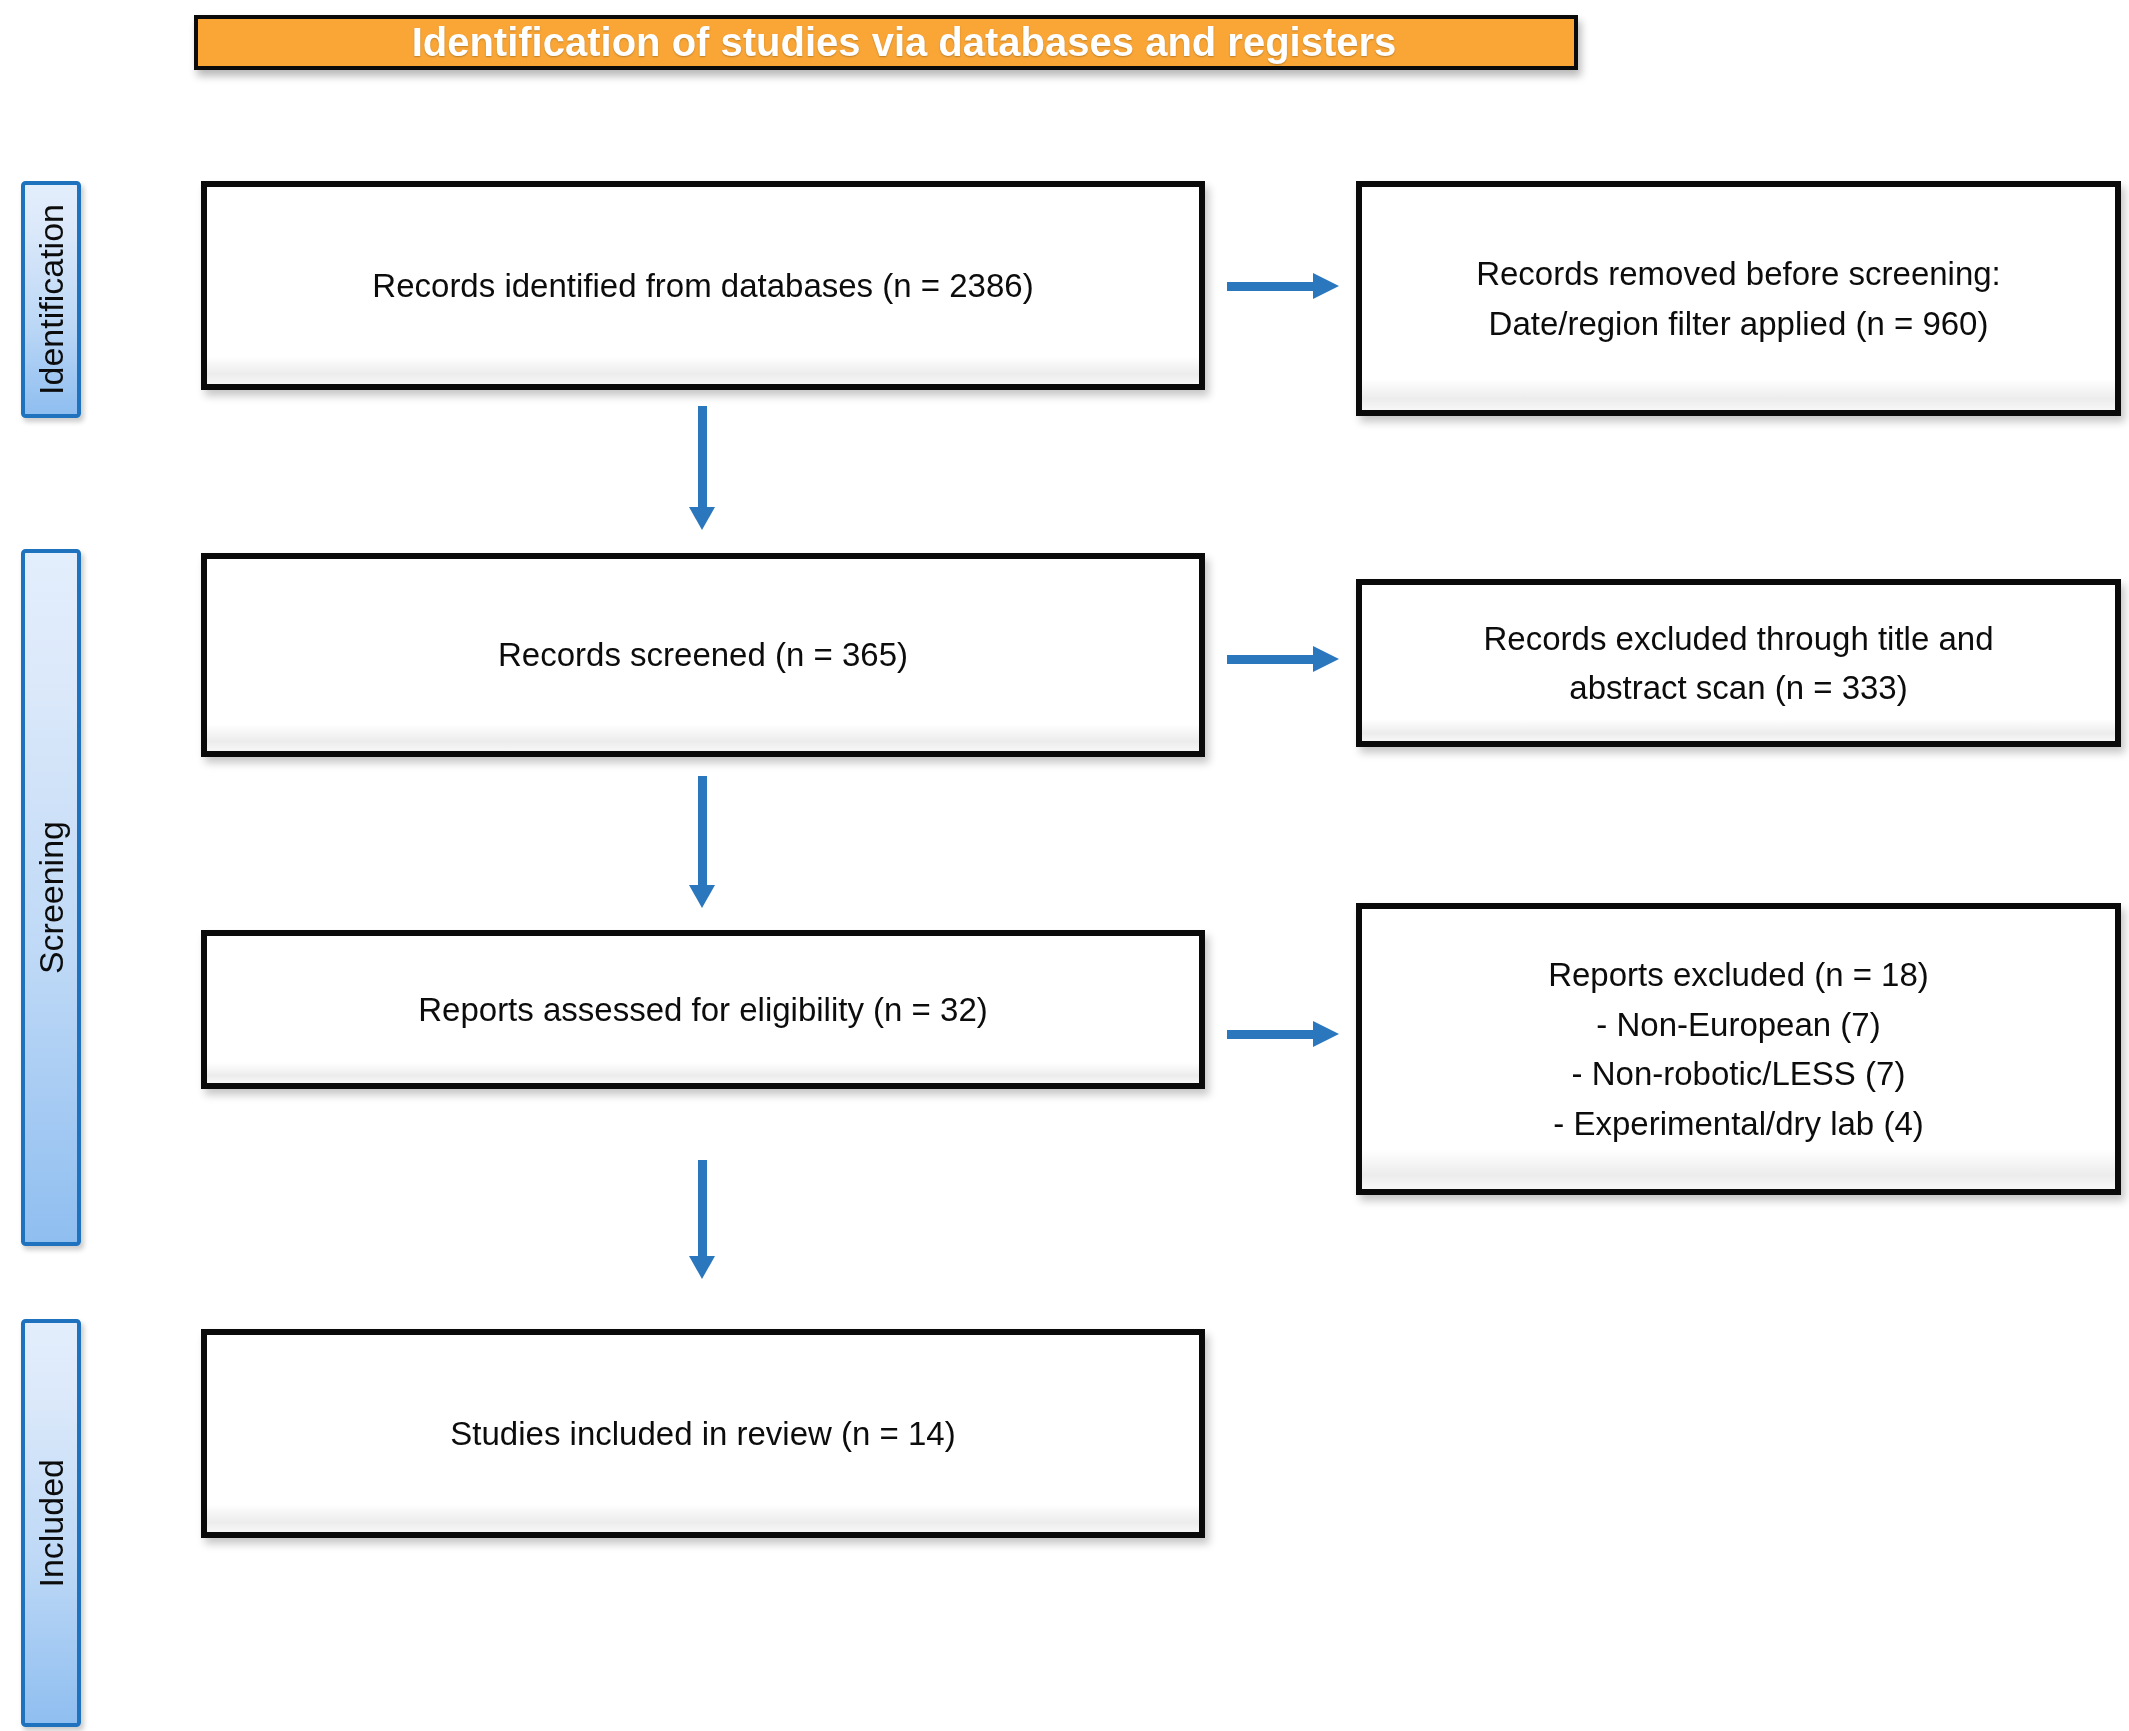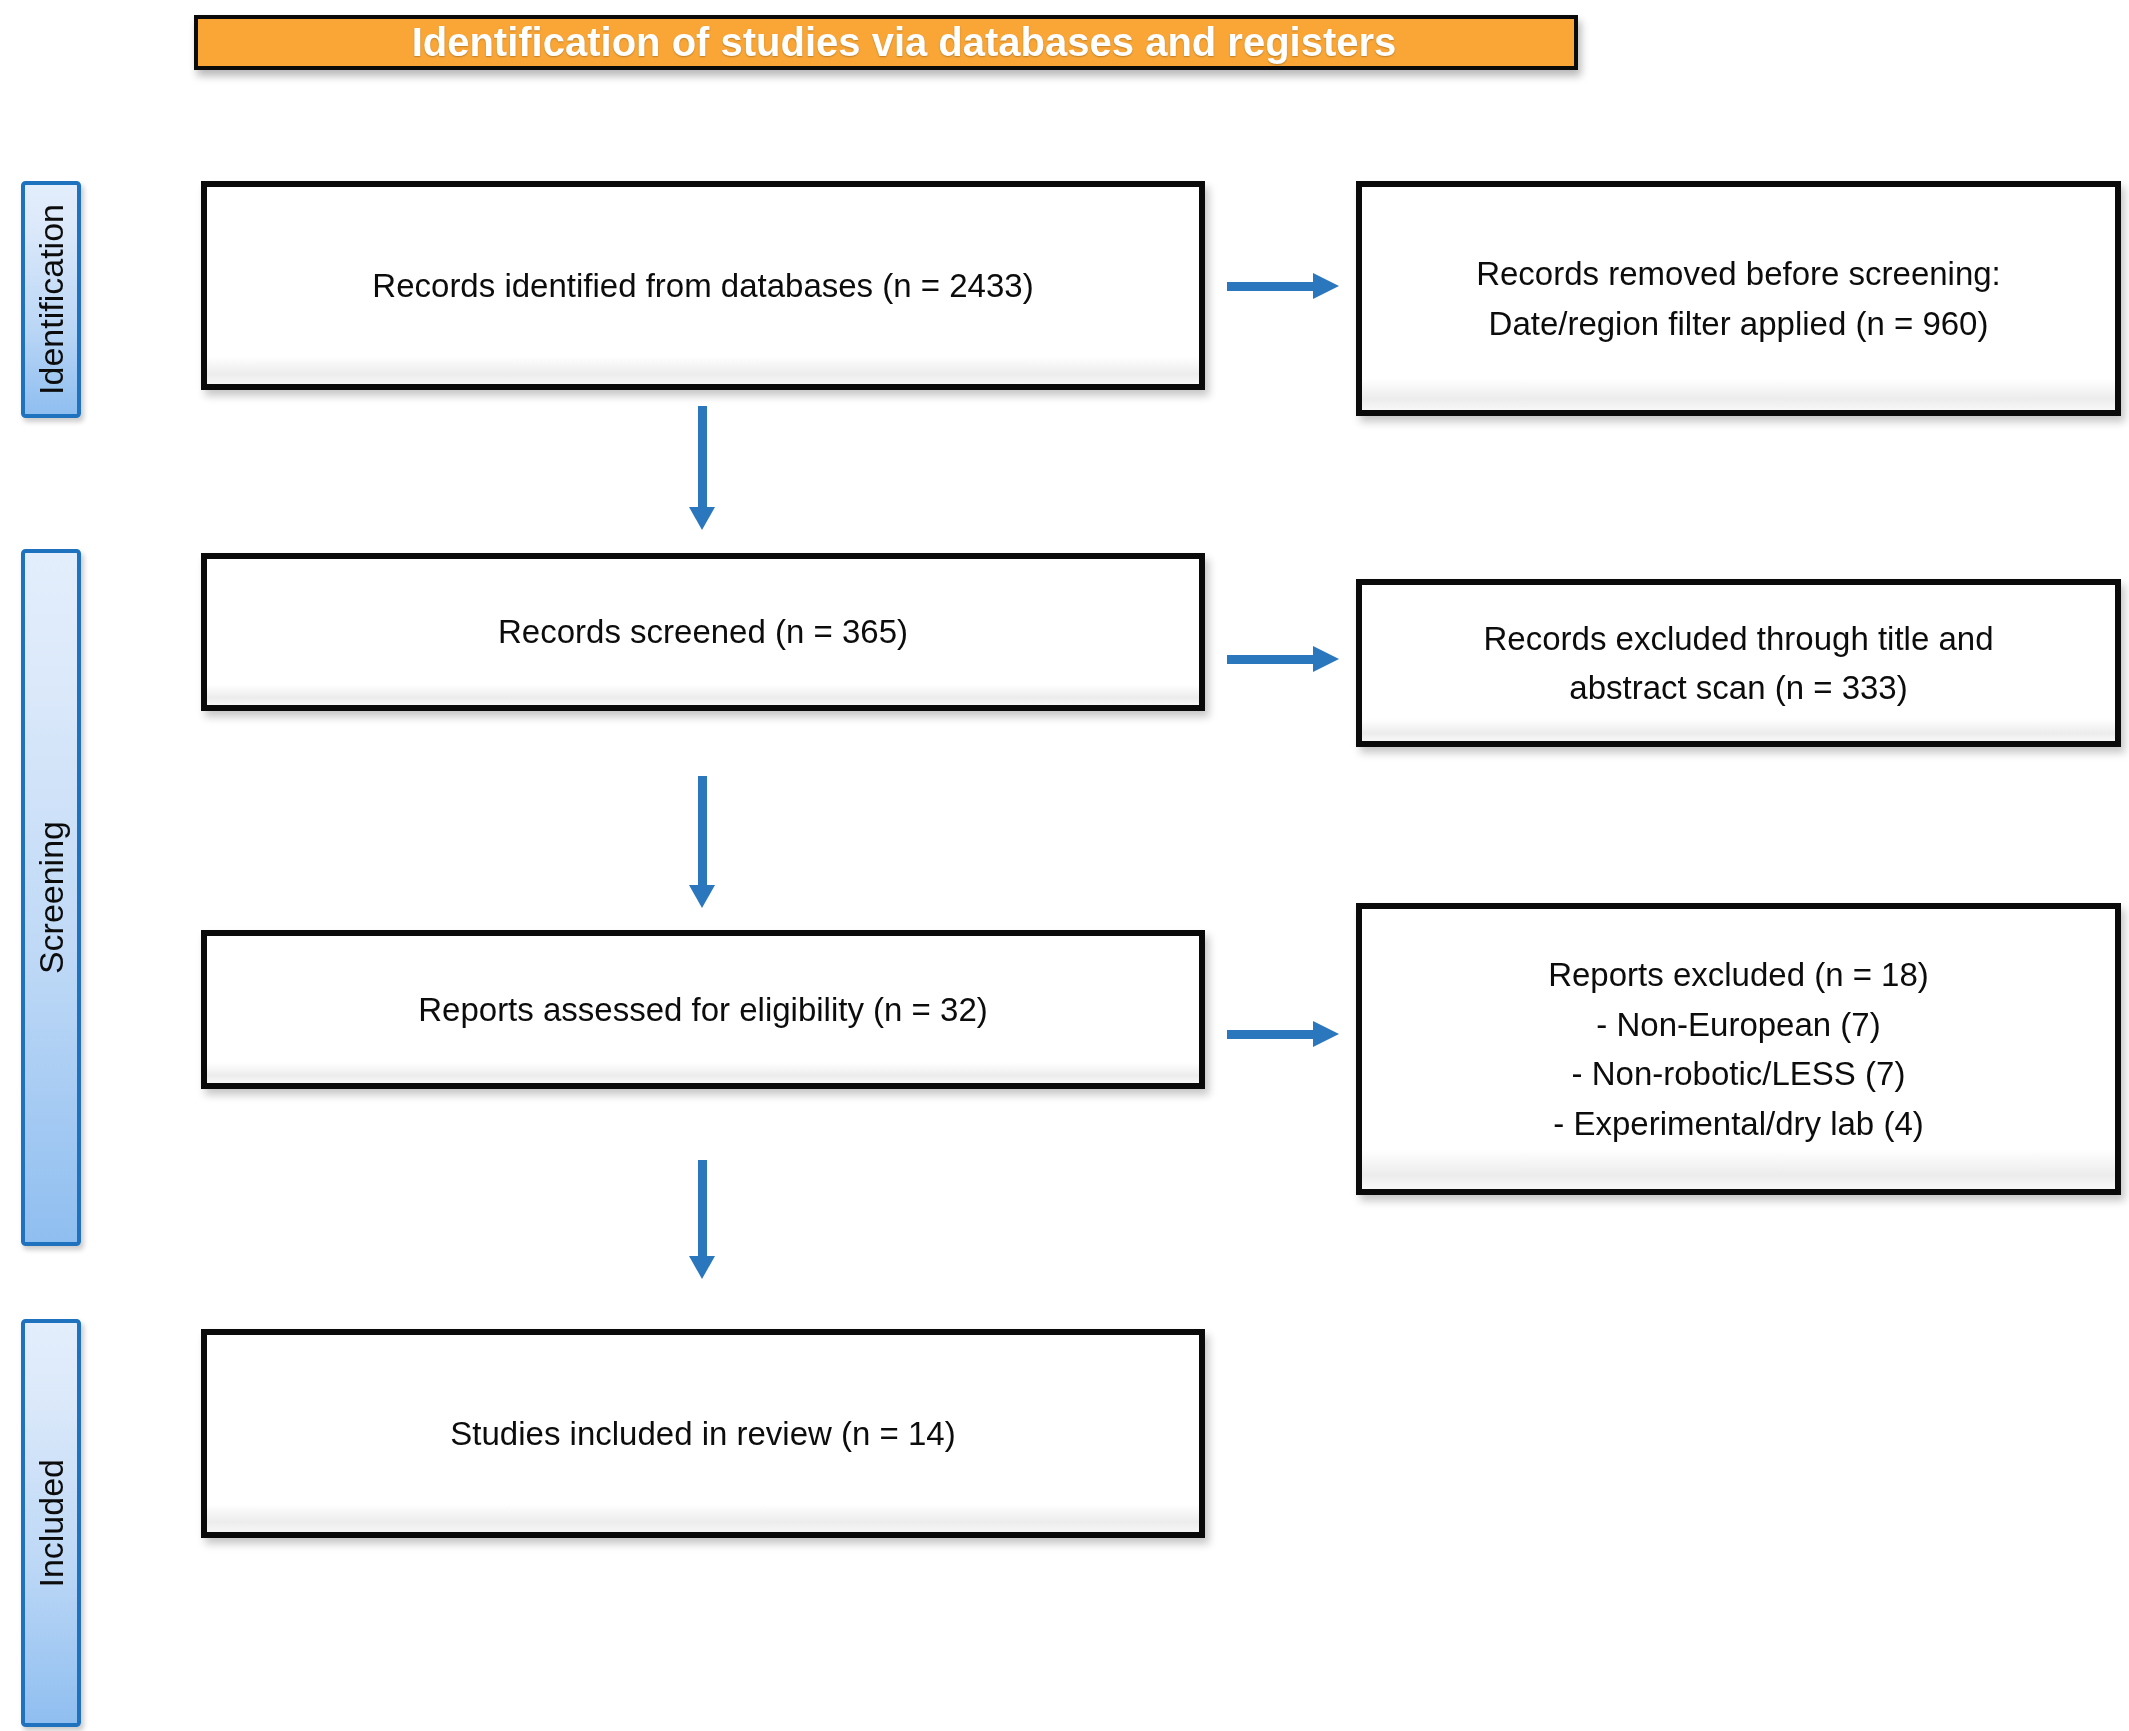--- a/index.html
+++ b/index.html
@@ -76,21 +76,21 @@
     justify-content: center;
     text-align: center;
     font-size: 33px;
     line-height: 1.5;
     box-shadow: 4px 5.7px 8px rgba(0,0,0,0.22);
   }
   .main-box { left: 201px; width: 1004px; padding: 0 23px; }
   .side-box { left: 1356px; width: 765px; padding: 0 17px; }
 
   .main-box-1 { top: 181px;  height: 209px; }
-  .main-box-2 { top: 553px;  height: 158px; text-align: right; }
+  .main-box-2 { top: 553px;  height: 204px; text-align: right; }
   .main-box-3 { top: 930px; height: 159px; }
   .main-box-4 { top: 1329px; height: 209px; }
 
   .side-box-1 { top: 181px;  height: 235px; }
   .side-box-2 { top: 579px;  height: 168px; }
   .side-box-3 { top: 903px; height: 292px; }
 
   .flow-box .line { display: block; }
 
   
@@ -151,21 +151,21 @@
     <span class="stage-label">Identification</span>
   </div>
   <div class="stage-bar bar-screening">
     <span class="stage-label">Screening</span>
   </div>
   <div class="stage-bar bar-included">
     <span class="stage-label">Included</span>
   </div>
 
   <div class="flow-box main-box main-box-1">
-    <span class="line">Records identified from databases (n = 2433)</span>
+    <span class="line">Records identified from databases (n = 2386)</span>
   </div>
   <div class="flow-box main-box main-box-2">
     <span class="line">Records screened (n = 365)</span>
   </div>
   <div class="flow-box main-box main-box-3">
     <span class="line">Reports assessed for eligibility (n = 32)</span>
   </div>
   <div class="flow-box main-box main-box-4">
     <span class="line">Studies included in review (n = 14)</span>
   </div>

